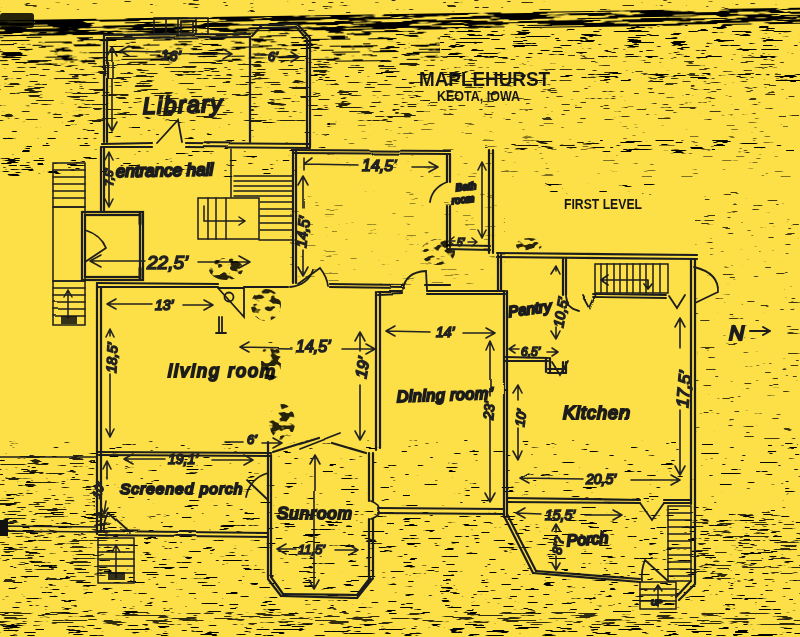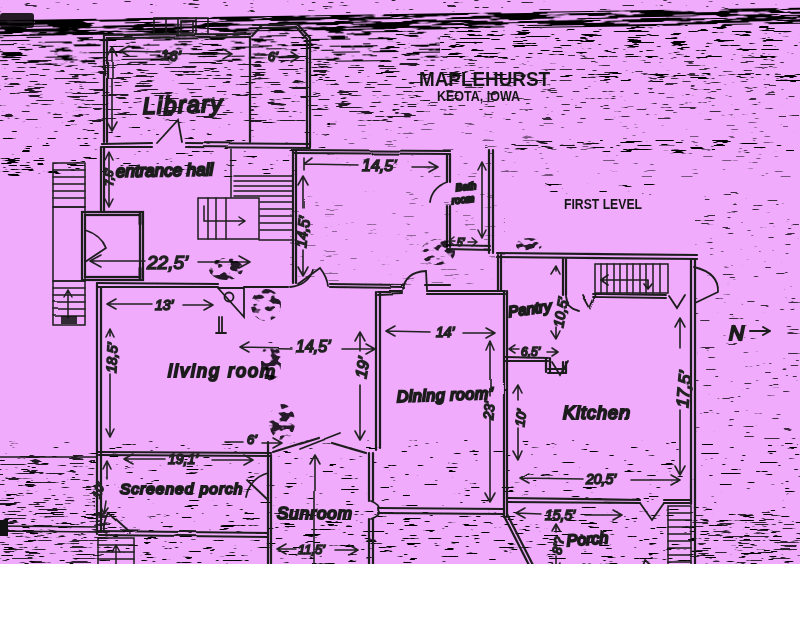--- a/index.html
+++ b/index.html
@@ -1,16 +1,16 @@
 <!DOCTYPE html>
 <html><head>
 <meta charset="utf-8">
 <style>
   html,body{margin:0;padding:0;background:#fff;}
-  #page{position:relative;width:800px;height:564px;background:#f0abfc;overflow:hidden;}
+  #page{position:relative;width:800px;height:637px;background:#fde047;overflow:hidden;}
   svg{position:absolute;top:0;left:0;}
   .hw{font-family:"Liberation Sans",sans-serif;font-style:italic;fill:#1c1c1c;}
   .print{font-family:"Liberation Sans",sans-serif;font-weight:bold;fill:#161616;}
 </style>
 </head>
 <body>
 <div id="page">
 <svg width="800" height="637" viewBox="0 0 800 637">
 <defs>
   <filter id="nzdense" x="0" y="0" width="100%" height="100%">

